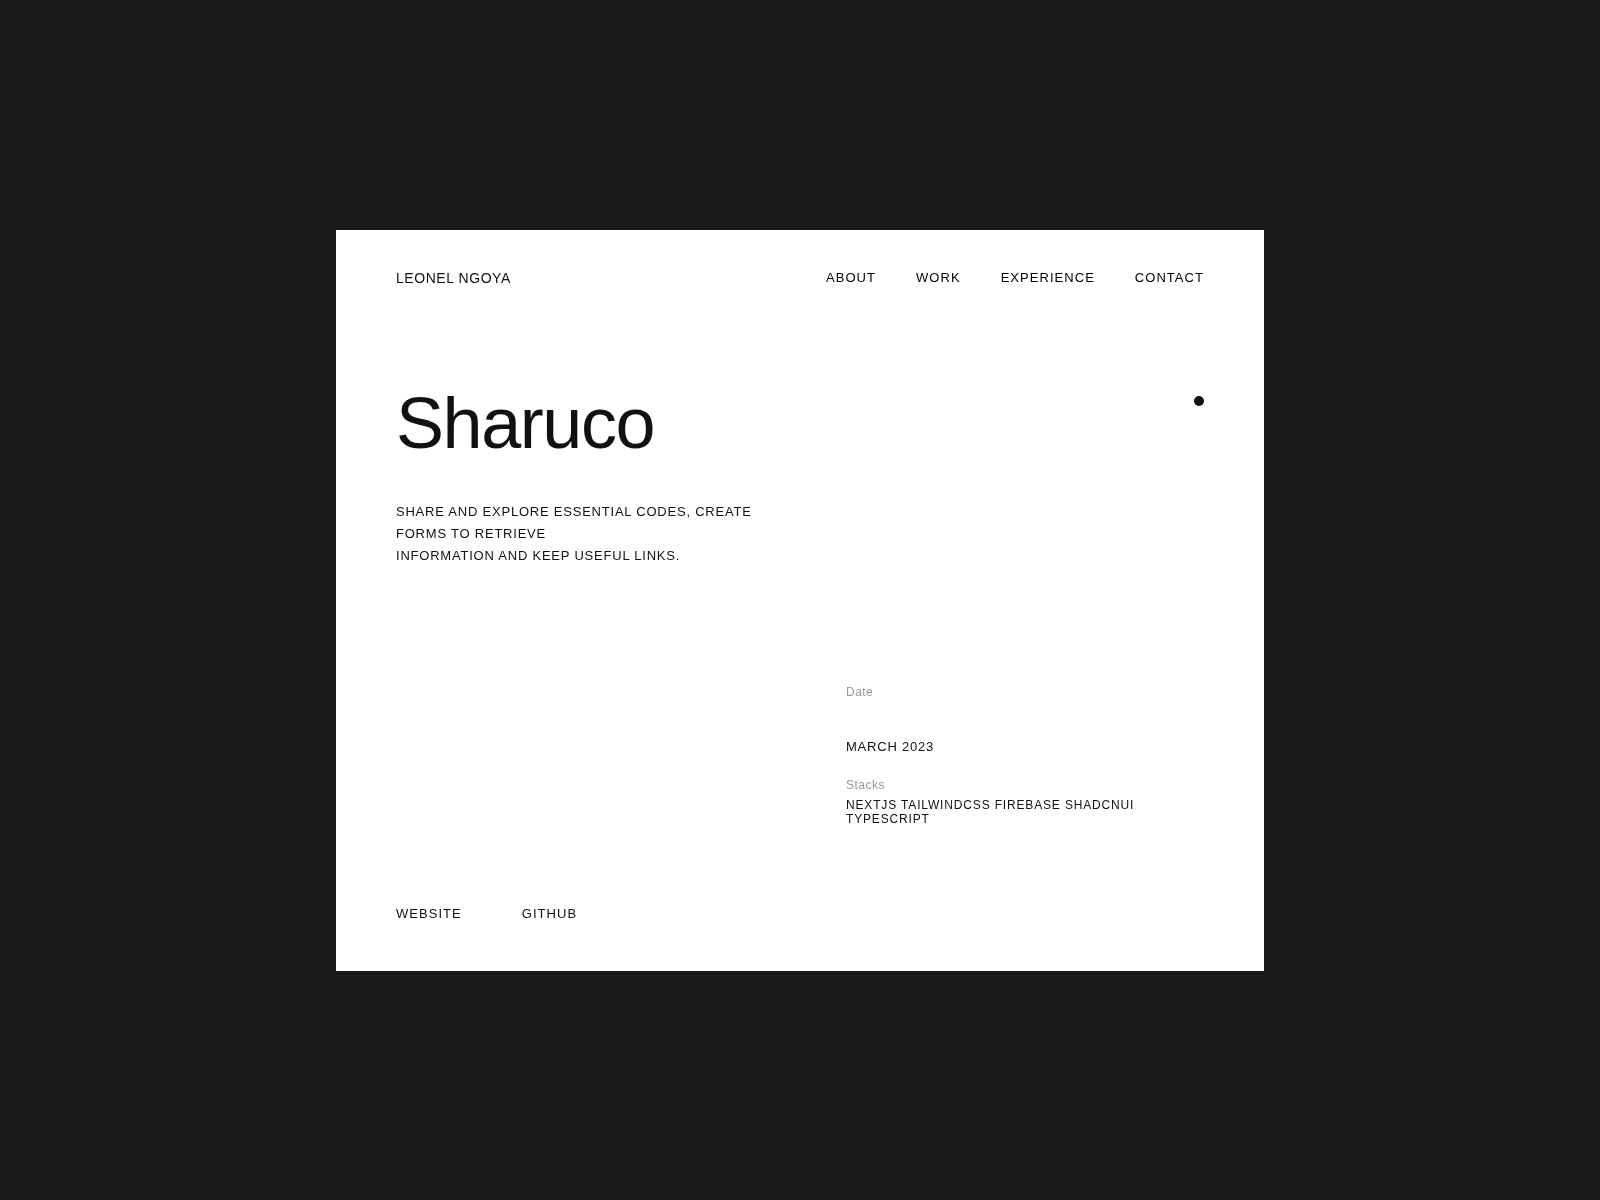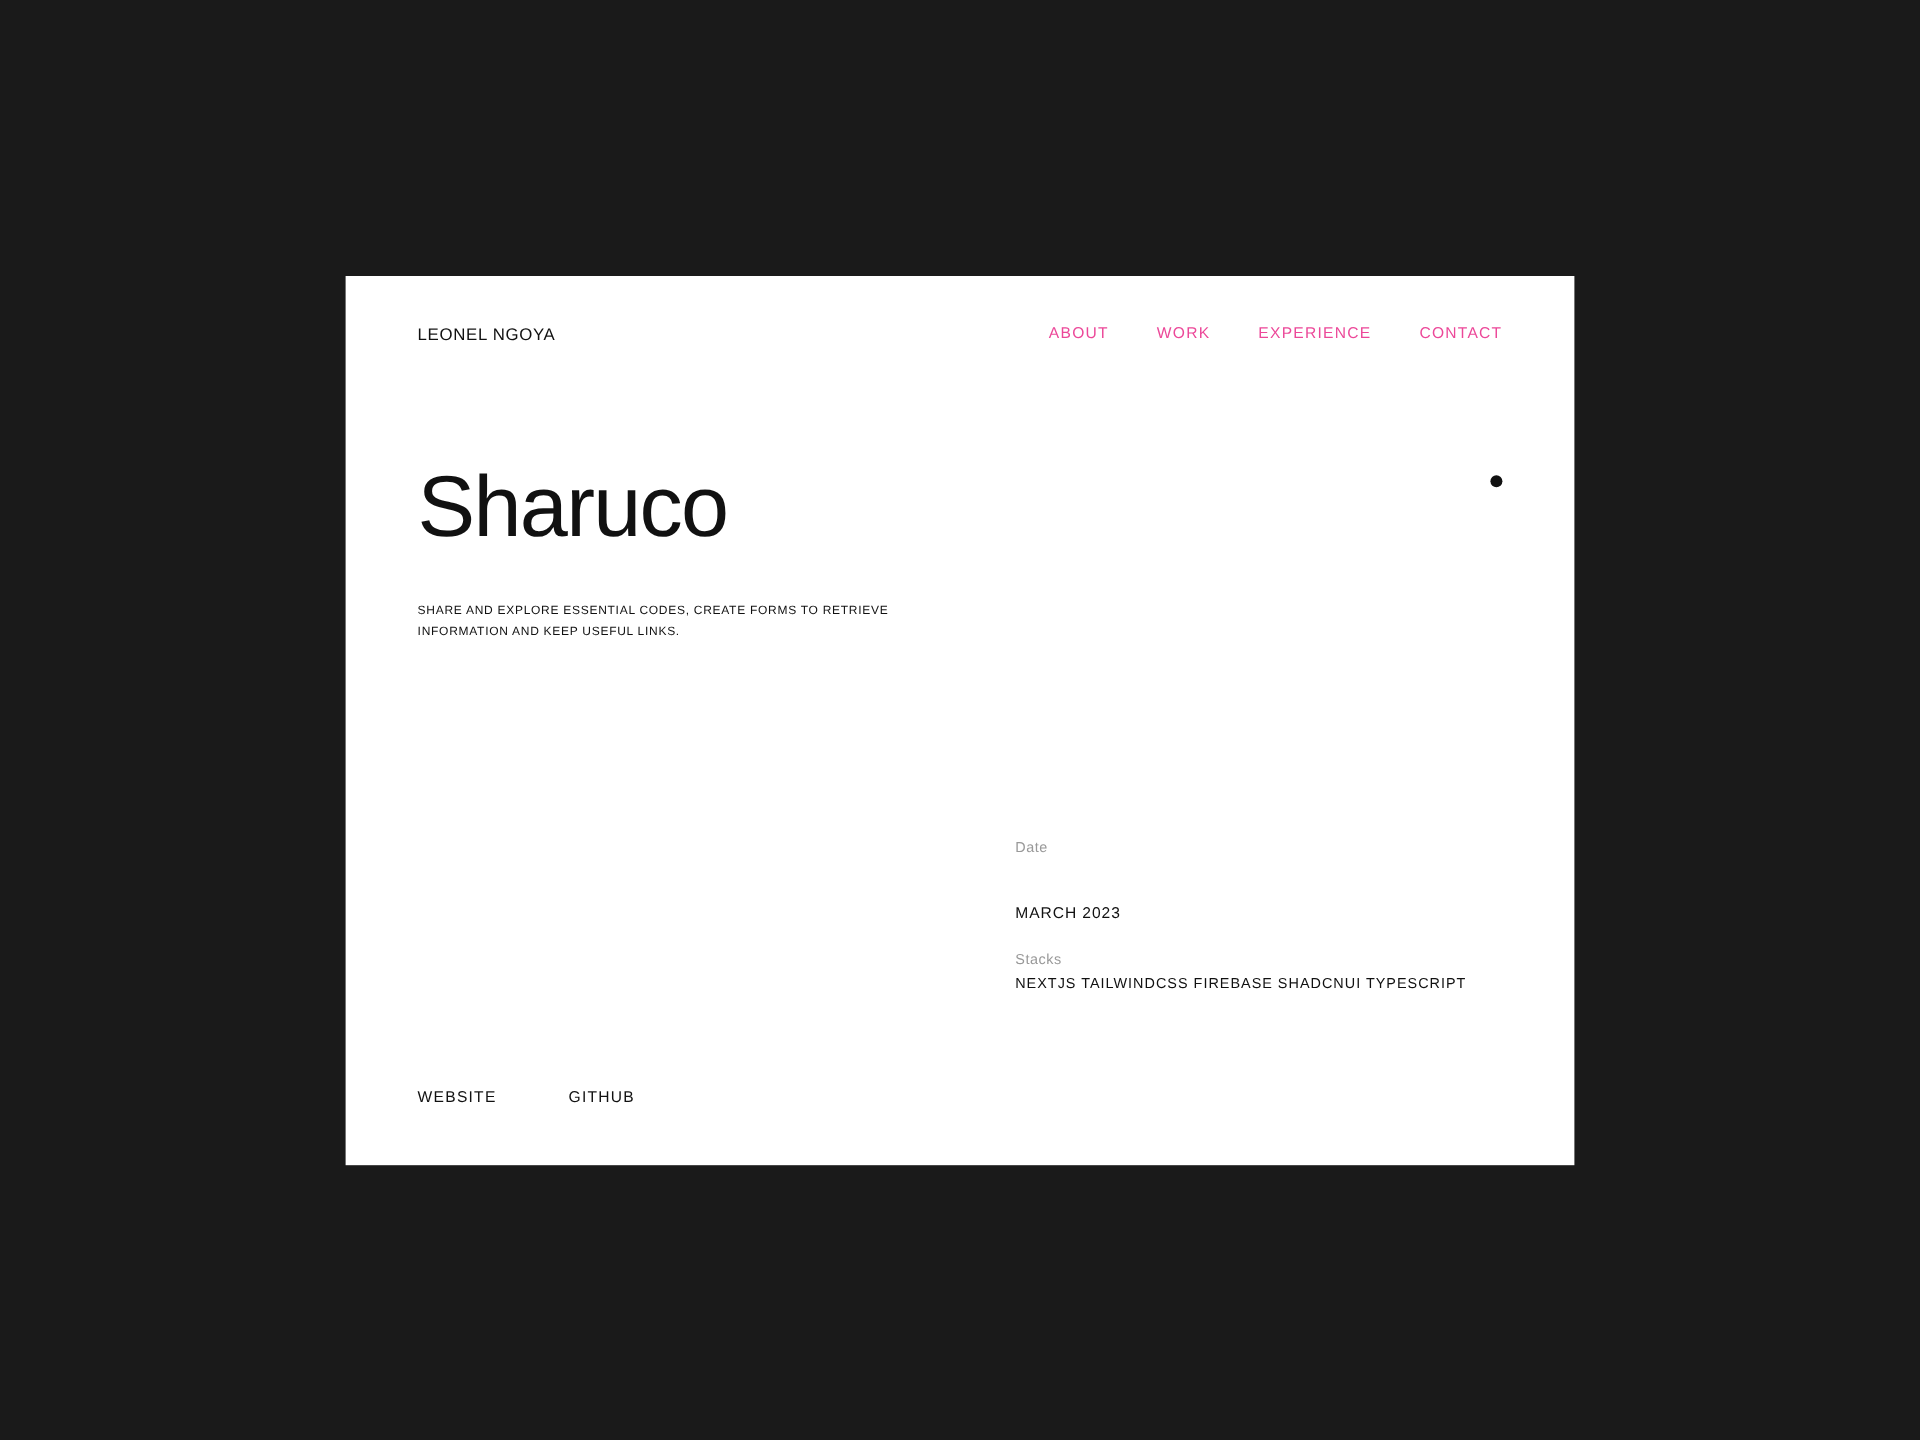--- a/index.html
+++ b/index.html
@@ -8,21 +8,21 @@
       background-color: #1a1a1a;
       display: flex;
       justify-content: center;
       align-items: center;
       min-height: 100vh;
       font-family: 'Helvetica Neue', Helvetica, Arial, sans-serif;
     }
 
     .page-container {
       background: #ffffff;
-      width: 1024px;
+      width: 928px;
       min-height: 720px;
       position: relative;
       padding: 0;
     }
 
     
     .nav {
       display: flex;
       justify-content: space-between;
       align-items: center;
@@ -40,21 +40,21 @@
 
     .nav-links {
       display: flex;
       gap: 40px;
     }
 
     .nav-link {
       font-size: 13px;
       font-weight: 400;
       letter-spacing: 0.08em;
-      color: #ec4899;
+      color: #000000;
       text-transform: uppercase;
       cursor: pointer;
       text-decoration: none;
     }
 
     
     .main-content {
       padding: 60px 60px 80px 60px;
       display: grid;
       grid-template-columns: 1fr 1fr;
@@ -72,21 +72,21 @@
     .project-title {
       font-size: 72px;
       font-weight: 300;
       letter-spacing: -0.02em;
       color: #111;
       line-height: 1.05;
       margin-bottom: 40px;
     }
 
     .project-description {
-      font-size: 10px;
+      font-size: 13px;
       font-weight: 400;
       letter-spacing: 0.06em;
       color: #111;
       text-transform: uppercase;
       line-height: 1.7;
       max-width: 420px;
     }
 
     
     .right-col {

